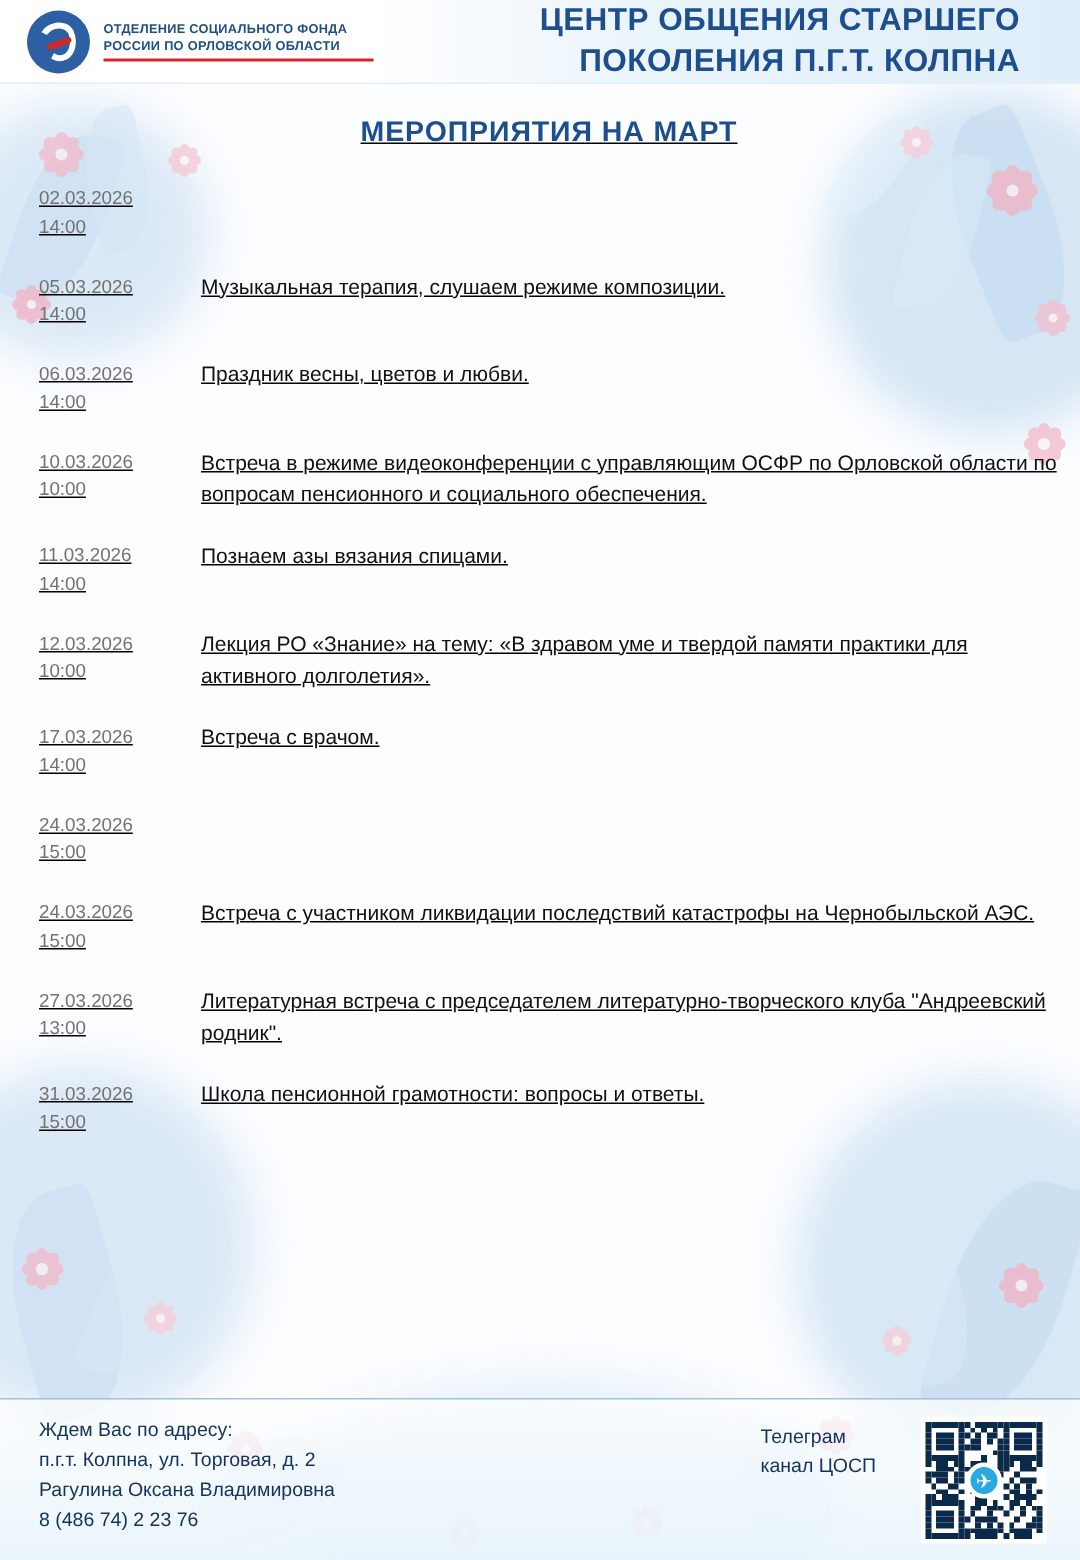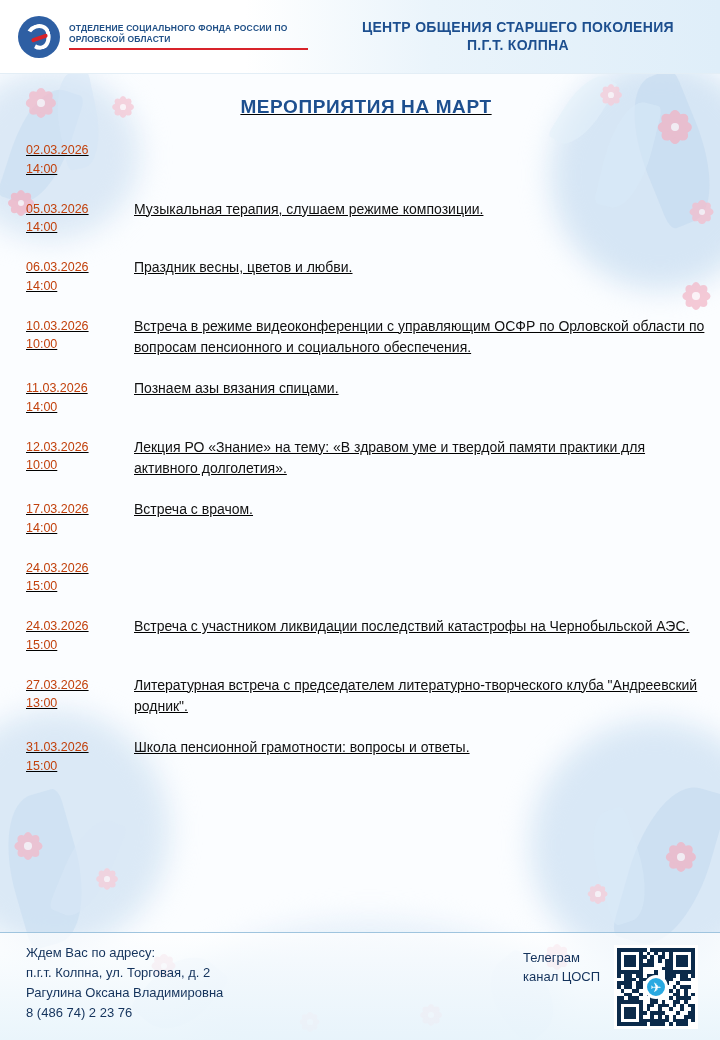--- a/index.html
+++ b/index.html
@@ -49,21 +49,21 @@
   .flower b {
     position:absolute; left:50%; top:50%;
     width:26%; height:26%; margin-left:-13%; margin-top:-13%;
     border-radius:50%; background:#fff7fa; opacity:.9;
   }
 
   
   #header {
     position: relative;
     z-index: 3;
-    height: 74px;
+    height: 56px;
     background: linear-gradient(90deg,#ffffff 0%,#ffffff 34%,#eaf4fb 60%,#dfeef9 100%);
     display: flex;
     align-items: center;
     padding: 0 18px;
     border-bottom: 1px solid #e3eef6;
     gap: 48px;
   }
   #logo-wrap { display:flex; align-items:center; gap:9px; }
   #logo-mark {
     width: 42px; height: 42px; flex: none;
@@ -90,22 +90,22 @@
     font-weight: bold;
     color: #1f4f86;
     line-height: 1.35;
     letter-spacing: .2px;
     text-transform: uppercase;
     border-bottom: 2px solid #d8232a;
     padding-bottom: 3px;
   }
   #header-title {
     margin-left: auto;
-    text-align: center;
-    font-size: 14px;
+    text-align: right;
+    font-size: 21px;
     font-weight: bold;
     color: #1d4f8f;
     line-height: 1.25;
     text-transform: uppercase;
     letter-spacing: .3px;
     padding-right: 22px;
   }
 
   
   #main {
@@ -125,21 +125,21 @@
   #events { display: block; }
   .event-row {
     display: flex;
     align-items: flex-start;
     margin-bottom: 20px;
   }
   .event-when {
     width: 108px;
     flex: none;
     font-size: 12.5px;
-    color: #c2410c;
+    color: #737373;
     line-height: 1.5;
     padding-top: 1px;
   }
   .event-when .date { display: block; }
   .event-when .time { display: block; }
   .event-text {
     flex: 1;
     font-size: 14px;
     color: #111;
     line-height: 1.52;
@@ -161,21 +161,21 @@
   #footer-address {
     font-size: 13px;
     color: #14335c;
     line-height: 1.55;
     white-space: pre-line;
   }
   #footer-right {
     margin-left: auto;
     display: flex;
     align-items: flex-start;
-    gap: 14px;
+    gap: 30px;
     padding-top: 2px;
   }
   #tg-label {
     font-size: 13px;
     color: #14335c;
     line-height: 1.45;
     text-align: left;
     white-space: pre-line;
     padding-top: 4px;
   }

